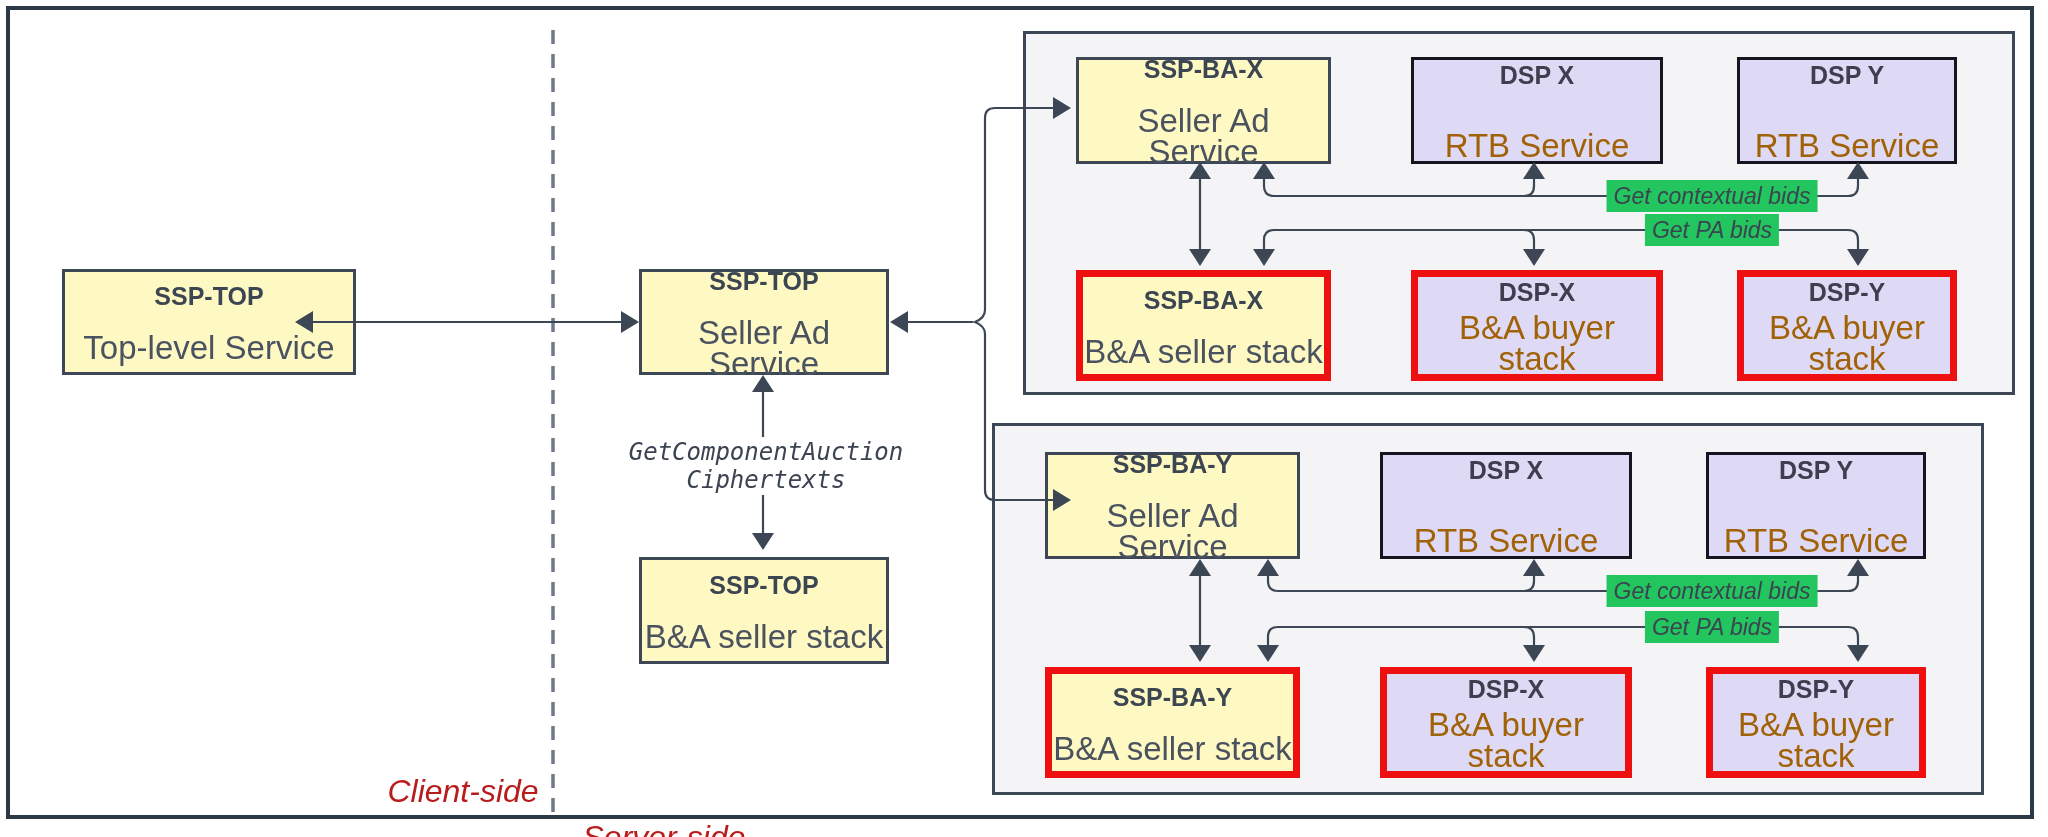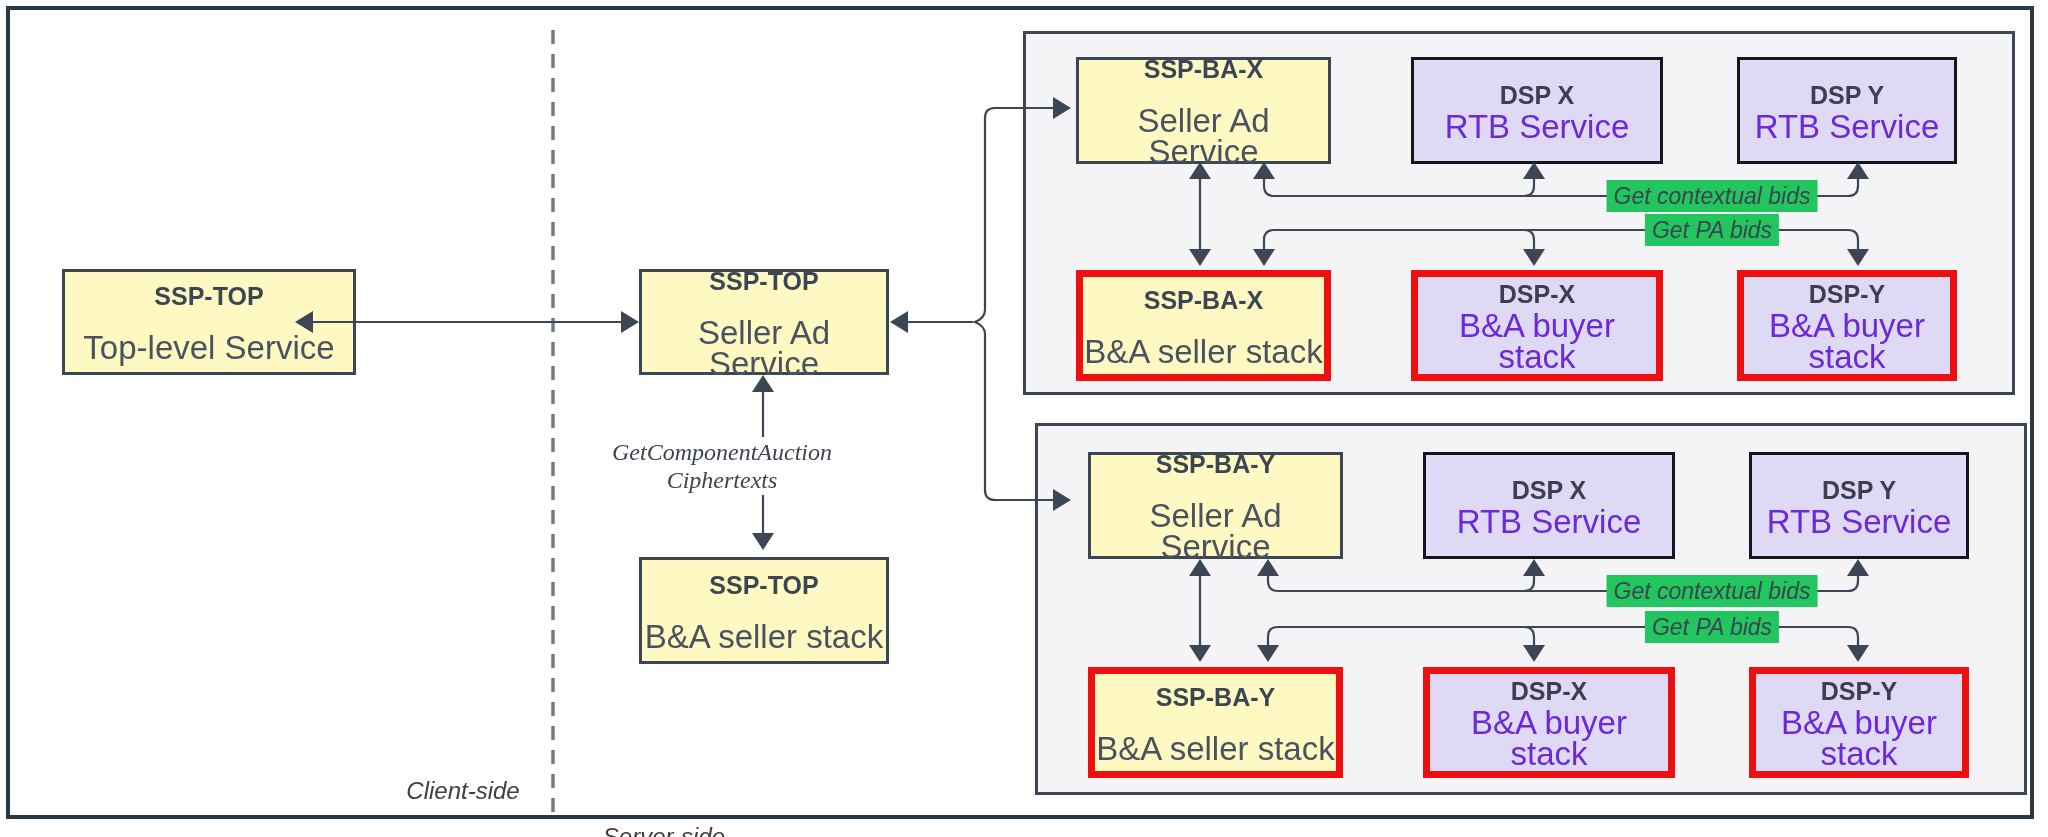--- a/index.html
+++ b/index.html
@@ -9,32 +9,32 @@
   }
   #frame{
     position:absolute;left:6px;top:6px;width:2028px;height:813px;
     border:4px solid #2c3844;box-sizing:border-box;background:transparent;
   }
   .group{
     position:absolute;background:#f4f4f6;border:3px solid #3c4654;
     box-sizing:border-box;
   }
   #group-x{left:1023px;top:31px;width:992px;height:364px;}
-  #group-y{left:1035px;top:423px;width:992px;height:372px;}
+  #group-y{left:992px;top:423px;width:992px;height:372px;}
   .box{
     position:absolute;box-sizing:border-box;
     display:flex;flex-direction:column;align-items:center;justify-content:center;
     text-align:center;line-height:31px;
   }
   .box .t{font-weight:bold;font-size:25px;color:#3c4653;}
   .box .s{font-size:33px;color:#4a5260;}
   .orange{background:#fef9c3;border:3px solid #3c4654;gap:20px;}
-  .purple{background:#ded9f4;border:3px solid #15151f;}
+  .purple{background:#ded9f4;border:3px solid #15151f;justify-content:space-between;}
   .purple .t{color:#3e3e4e;}
-  .purple .s{color:#6d28d9;}
+  .purple .s{color:#a16207;}
   .redborder{border:7px solid #ee1010;}
   
   #box-top-level{left:62px;top:269px;width:294px;height:106px;}
   #box-seller-ad{left:639px;top:269px;width:250px;height:106px;}
   #box-ba-stack{left:639px;top:557px;width:250px;height:107px;}
   
   .col1{left:50px;width:255px;}
   .col2{left:385px;width:252px;}
   .col3{left:711px;width:220px;}
   .row1{top:23px;height:107px;}
@@ -45,21 +45,21 @@
   .edge-label{
     position:absolute;z-index:6;transform:translate(-50%,-50%);
     font-style:italic;font-size:23px;color:#3b4450;text-align:center;
     white-space:pre-line;line-height:30px;padding:1px 7px;
   }
   .white-bg{background:#ffffff;}
   .gray-bg{background:#22c55e;font-style:italic;}
   .mono{font-family:"DejaVu Sans Mono",monospace;font-size:24px;line-height:28px;}
   .side-label{
     position:absolute;z-index:6;transform:translate(-50%,-50%);
-    font-style:italic;font-size:24px;color:#404040;white-space:nowrap;
+    font-style:italic;font-size:32px;color:#b91c1c;white-space:nowrap;
   }
   #client-label{left:463px;top:791px;}
   #server-label{left:664px;top:791px;margin-top:46px;}
 </style>
 </head>
 <body>
 
 <div id="canvas">
 
   <div id="frame"></div>
@@ -182,21 +182,21 @@
       <polygon points="1200,662 1189,645 1211,645"></polygon>
       <polygon points="1268,559 1257,576 1279,576"></polygon>
       <polygon points="1534,559 1523,576 1545,576"></polygon>
       <polygon points="1858,559 1847,576 1869,576"></polygon>
       <polygon points="1268,662 1257,645 1279,645"></polygon>
       <polygon points="1534,662 1523,645 1545,645"></polygon>
       <polygon points="1858,662 1847,645 1869,645"></polygon>
     </g>
   </svg>
 
-  <div class="edge-label white-bg mono" style="left:722px;top:466px;font-family:Liberation Serif, serif;">GetComponentAuction
+  <div class="edge-label white-bg mono" style="left:766px;top:466px;">GetComponentAuction
 Ciphertexts</div>
   <div class="edge-label gray-bg" style="left:1712px;top:196px;">Get contextual bids</div>
   <div class="edge-label gray-bg" style="left:1712px;top:230px;">Get PA bids</div>
   <div class="edge-label gray-bg" style="left:1712px;top:591px;">Get contextual bids</div>
   <div class="edge-label gray-bg" style="left:1712px;top:627px;">Get PA bids</div>
 
   <div class="side-label" id="client-label">Client-side</div>
   <div class="side-label" id="server-label">Server-side</div>
 
 </div>

